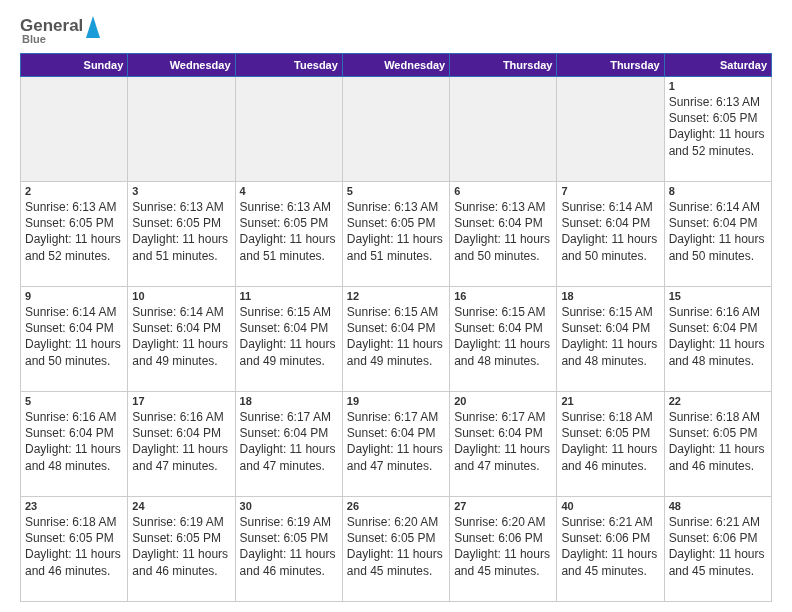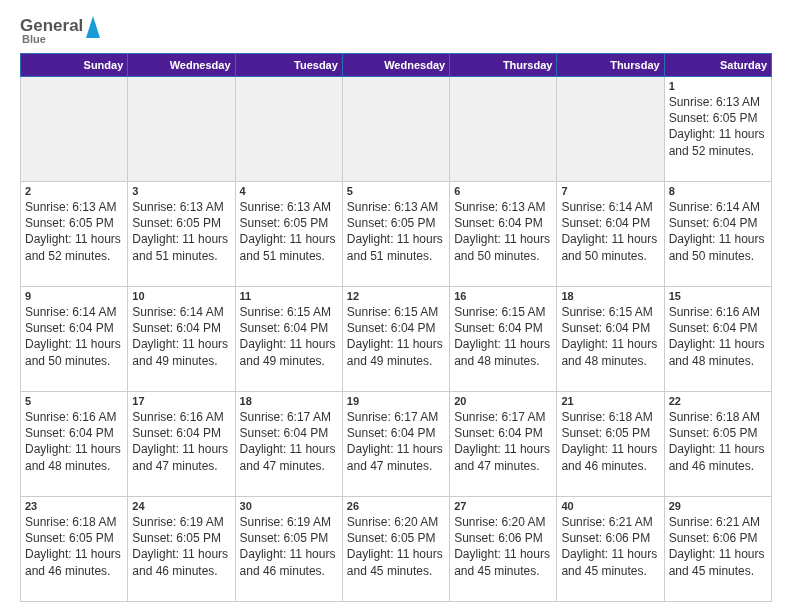--- a/index.html
+++ b/index.html
@@ -243,19 +243,19 @@
           </td>
           <td>
             <span class="day-number">27</span>
             <div class="day-info">Sunrise: 6:20 AM<br>Sunset: 6:06 PM<br>Daylight: 11 hours and 45 minutes.</div>
           </td>
           <td>
             <span class="day-number">40</span>
             <div class="day-info">Sunrise: 6:21 AM<br>Sunset: 6:06 PM<br>Daylight: 11 hours and 45 minutes.</div>
           </td>
           <td>
-            <span class="day-number">29</span>
+            <span class="day-number">48</span>
             <div class="day-info">Sunrise: 6:21 AM<br>Sunset: 6:06 PM<br>Daylight: 11 hours and 45 minutes.</div>
           </td>
         </tr>
       </tbody>
   </table>
 </div>
 
 </body></html>

